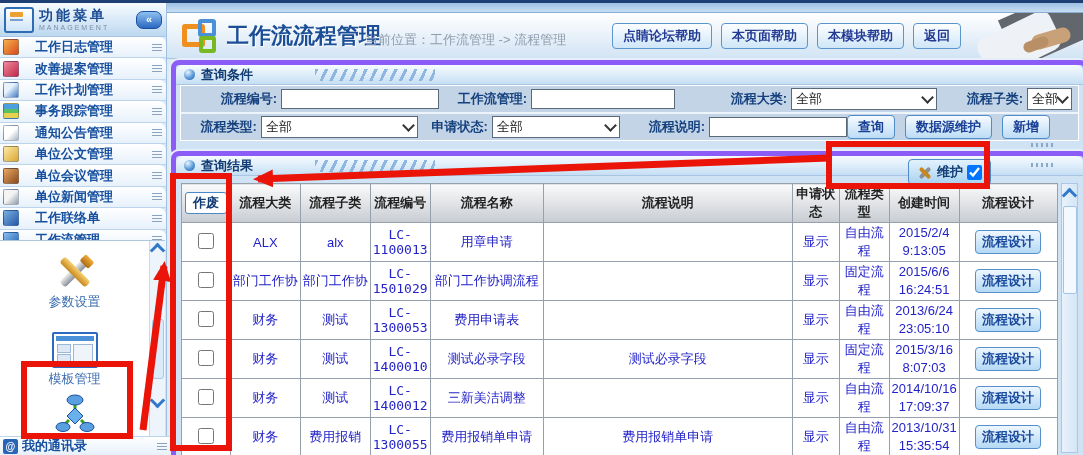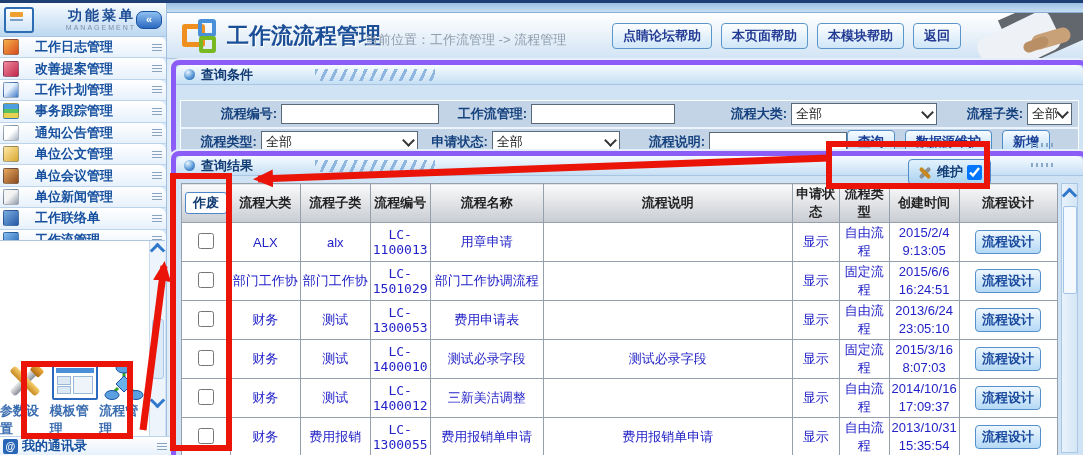--- a/index.html
+++ b/index.html
@@ -5,42 +5,42 @@
   html,body{margin:0;padding:0;background:#eef4fa;font-family:"Liberation Sans","DejaVu Sans",sans-serif;}
   .page{position:relative;width:1083px;height:455px;overflow:hidden;background:#dfecf8;}
   .topline{position:absolute;top:0;left:0;width:1083px;height:3px;background:#1e3f74;z-index:5;}
 
   
   .sidebar{position:absolute;top:3px;left:0;width:166px;height:452px;background:linear-gradient(#dcebfa,#cfe2f4);border-right:1px solid #9fc0e0;z-index:2;}
   .sb-header{height:33px;background:linear-gradient(#f7fbff,#bcd8f0);display:flex;align-items:center;padding:0 4px;border-bottom:1px solid #a8c6e4;}
   .sb-logo{width:26px;height:22px;border:2px solid #2e6cb4;border-radius:3px;background:linear-gradient(#fff,#cfe4f8);position:relative;margin-right:5px;}
   .sb-logo i{position:absolute;left:4px;top:3px;width:13px;height:5px;background:#f0a030;border-radius:1px;}
   .sb-logo em{position:absolute;left:4px;top:10px;width:13px;height:2px;background:#7aa0c8;}
-  .sb-titles{flex:1;line-height:1;text-align:right;}
+  .sb-titles{flex:1;line-height:1;}
   .sb-title{font-size:14px;font-weight:bold;color:#1b4c94;letter-spacing:3px;}
   .sb-sub{font-size:7px;color:#7e8ea4;letter-spacing:2px;margin-top:2px;}
   .collapse-btn{width:24px;height:16px;border:1px solid #1a50a0;border-radius:7px;background:linear-gradient(#8ec0f0,#2a68c0);color:#fff;font-size:11px;font-weight:bold;line-height:14px;text-align:center;cursor:pointer;}
   .menu{display:flex;flex-direction:column;}
   .menu-item{height:20.4px;display:flex;align-items:center;gap:16px;padding:0 3px;background:linear-gradient(#ffffff,#e7f1fb);border-bottom:1px solid #bcd4ec;border-radius:0 7px 0 0;cursor:pointer;}
   .mi-label{flex:1;font-size:13px;font-weight:bold;color:#16509e;white-space:nowrap;overflow:hidden;}
   .mini-icon{width:14px;height:14px;border-radius:2px;border:1px solid rgba(20,50,90,.35);flex:0 0 14px;}
   .journal-icon{background:linear-gradient(135deg,#f6b14a,#d84b1e);}
   .plan-icon{background:linear-gradient(135deg,#e8f2fc 40%,#3d78c8);}
   .proposal-icon{background:linear-gradient(135deg,#f08aa0,#c02848);}
   .tracking-icon{background:linear-gradient(180deg,#4da0e0 33%,#58c060 33%,#58c060 66%,#e8d050 66%);}
   .notice-icon{background:linear-gradient(135deg,#ffffff 50%,#a8b4c0);}
   .document-icon{background:linear-gradient(135deg,#ffe9a8,#d8a830);}
   .meeting-icon{background:linear-gradient(135deg,#e8a860,#8a4a20);}
   .news-icon{background:linear-gradient(135deg,#f4f4f4 45%,#909ca8);}
   .contact-icon{background:linear-gradient(135deg,#78b0e0,#2858a8);}
   .workflow-icon{background:linear-gradient(135deg,#88c0f0,#2060b0);}
   .grip{width:13px;display:flex;flex-direction:column;gap:2px;align-items:center;}
   .grip i{display:block;width:10px;height:1px;background:#8aa4c0;}
   .submenu{position:absolute;top:237px;left:0;width:165px;height:197px;background:#fff;border-top:1px solid #aec6e0;display:flex;}
-  .submenu-items{flex:1;display:flex;align-items:flex-end;font-weight:bold;}
+  .submenu-items{flex:1;display:flex;flex-direction:column;align-items:center;}
   .sm-entry{display:flex;flex-direction:column;align-items:center;cursor:pointer;}
   .sm-label{font-size:13px;color:#3a6cb0;margin-top:2px;}
   .tools-icon{position:relative;width:40px;height:38px;margin-top:12px;}
   .tools-icon .bar{position:absolute;width:36px;height:8px;border-radius:3px;top:15px;left:2px;}
   .tools-icon .gold{transform:rotate(45deg);background:linear-gradient(#f8d070,#c88820);}
   .tools-icon .gray{transform:rotate(-45deg);background:linear-gradient(#ececec,#8a9098);}
   .tools-icon .head{position:absolute;right:2px;top:4px;width:12px;height:9px;background:linear-gradient(#f0b040,#b06a10);border-radius:2px;transform:rotate(45deg);}
   .template-icon{width:42px;height:32px;margin-top:12px;border:2px solid #2a6ac0;background:#fff;position:relative;border-radius:2px;}
   .template-icon .tbar{position:absolute;left:2px;top:2px;right:2px;height:5px;background:#4a90d8;}
   .template-icon .p1{position:absolute;left:3px;top:10px;width:12px;height:7px;background:#dce8f4;border:1px solid #9ab8d8;}
@@ -80,21 +80,21 @@
   .panel-header{height:19px;display:flex;align-items:center;gap:6px;padding:0 8px;background:linear-gradient(#f6fbff,#c6dff4);border-bottom:1px solid #a8c6e4;border-radius:7px 7px 0 0;}
   .ball-icon{width:11px;height:11px;border-radius:50%;background:radial-gradient(circle at 35% 30%,#e8f4ff,#5a9ad8 55%,#1a5aa8);flex:0 0 11px;}
   .panel-title{font-size:13px;font-weight:bold;color:#123c74;}
   .stripes{width:120px;height:12px;margin-left:56px;background:repeating-linear-gradient(115deg,#8fb6de 0 3px,transparent 3px 9px);}
   .grip-dots{position:absolute;right:30px;width:22px;height:4px;background:repeating-linear-gradient(90deg,#8aa8c8 0 2px,transparent 2px 5px);}
   .q-panel{top:57px;height:87px;}
   .q-panel .grip-dots{bottom:5px;}
   .r-panel{top:148px;height:320px;}
   .r-panel .grip-dots{top:7px;}
 
-  .qform{margin:15px 4px;border:1px solid #fff;}
+  .qform{margin:0 4px;border:1px solid #fff;}
   .qrow{display:flex;align-items:center;height:26px;background:#c3d4e7;border-bottom:2px solid #eef4fb;}
   .qrow:last-child{border-bottom:none;}
   .qlabel{font-size:13px;font-weight:bold;color:#15417e;text-align:right;padding-right:4px;white-space:nowrap;}
   .qinput{height:18px;border:1px solid #5a6a7a;background:#fff;font-size:13px;padding:0 3px;}
   .qselect{height:20px;border:1px solid #5a6a7a;background:#fff;display:flex;align-items:center;justify-content:space-between;font-size:13px;color:#222;padding:0 4px;cursor:pointer;}
   .sel-chev{width:7px;height:7px;border-left:2px solid #333;border-bottom:2px solid #333;transform:rotate(-45deg);margin-top:-3px;}
   .blue-btn{font-size:13px;font-weight:bold;color:#1a3f96;background:linear-gradient(#f6fbff,#bcdcf6);border:1px solid #4f8cc8;border-radius:4px;padding:2px 10px;cursor:pointer;white-space:nowrap;}
   .q-btns{margin-left:auto;display:flex;gap:10px;padding-right:28px;}
 
   .maintain-btn{position:absolute;right:92px;top:3px;display:flex;align-items:center;gap:4px;font-size:13px;font-weight:bold;color:#123c74;background:linear-gradient(#e2f2fd,#a9d2f0);border:1px solid #4f8cc8;border-radius:4px;padding:3px 8px;cursor:pointer;z-index:3;}

